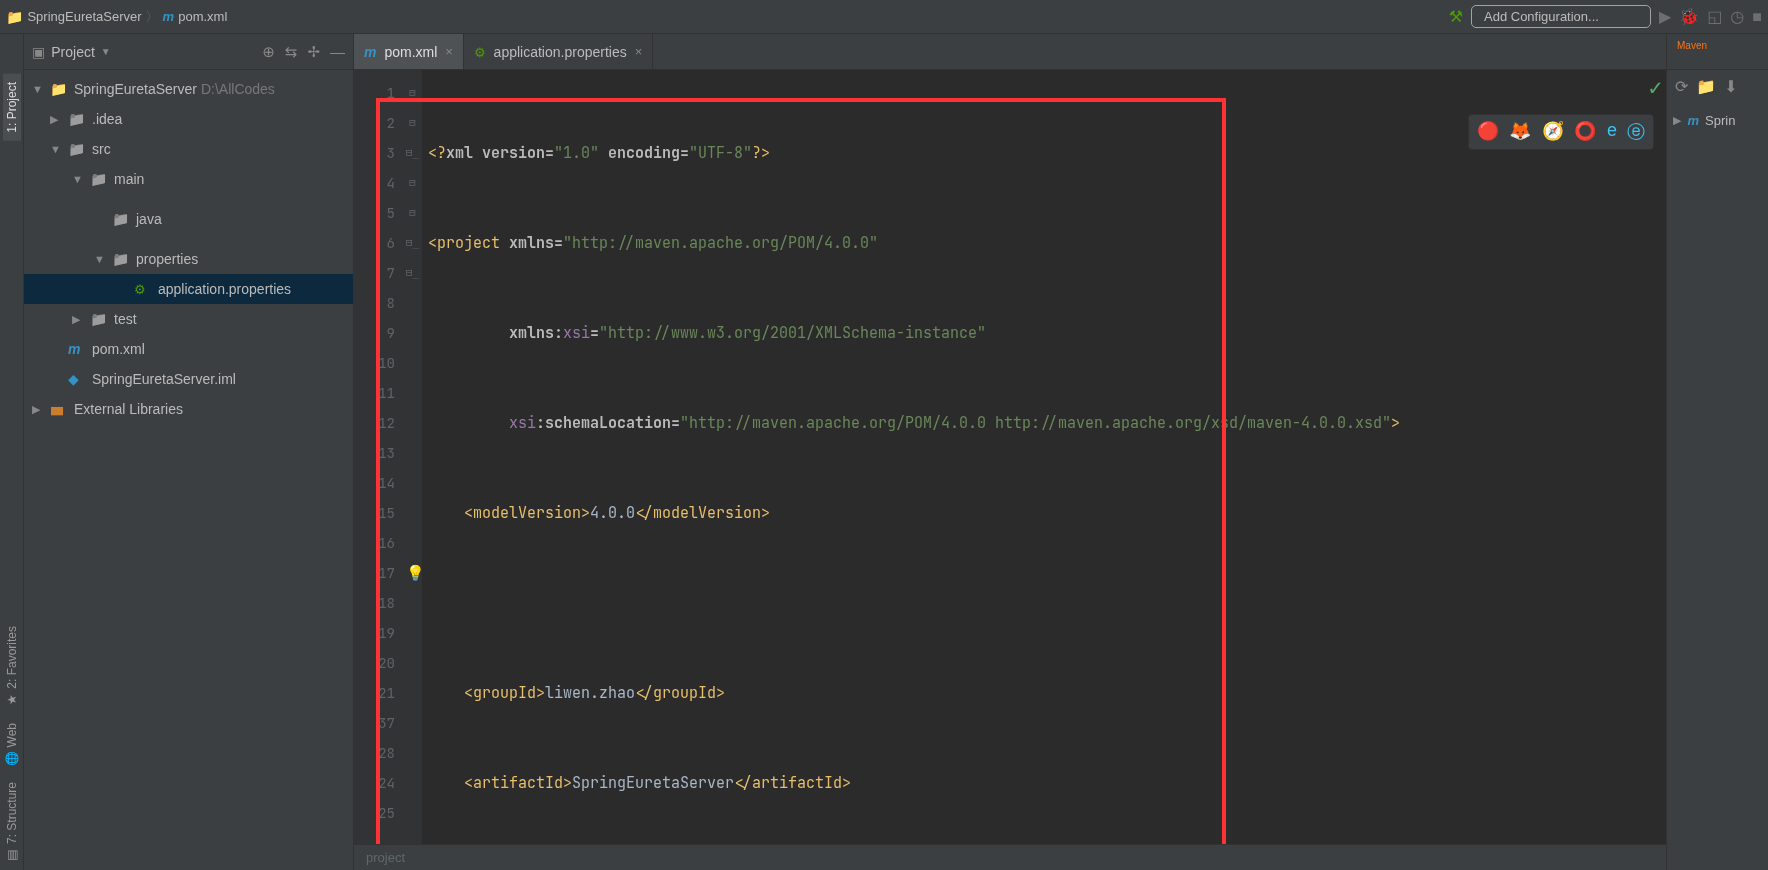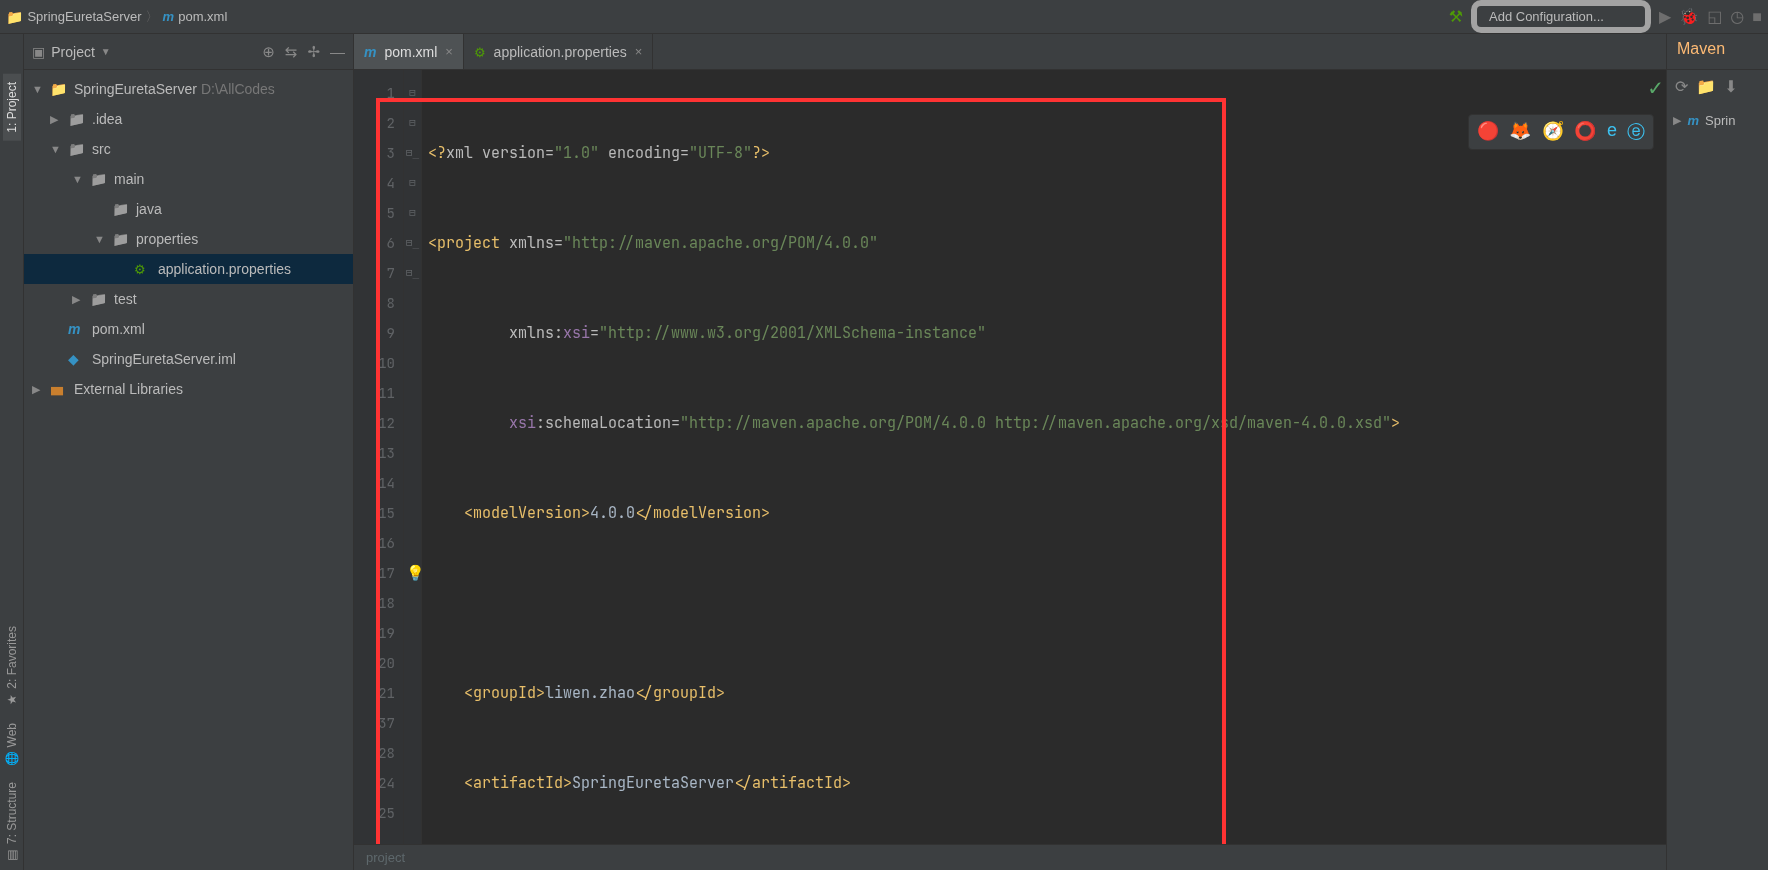--- a/index.html
+++ b/index.html
@@ -25,24 +25,24 @@
 }
 .breadcrumb { display: flex; align-items: center; gap: 4px; font-size: 13px; }
 .breadcrumb .sep { color: #666; }
 .breadcrumb .crumb1 { color: #bbb; }
 .breadcrumb .crumb2 { color: #bbb; }
 .topbar-spacer { flex: 1; }
 .topbar-right { display: flex; align-items: center; gap: 8px; }
 .hammer-icon { color: #4e9a06; font-size: 16px; }
 .add-config {
   background: #3c3f41;
-  border: 6px solid #a3a3a3;
+  border: 1px solid #a3a3a3;
   color: #bbb;
   padding: 3px 12px;
-  border-radius: 10px;
+  border-radius: 5px;
   font-size: 13px;
   min-width: 180px;
   text-align: left;
 }
 .top-icon { color: #6e6e6e; font-size: 16px; cursor: pointer; }
 
 .main {
   flex: 1;
   display: flex;
   overflow: hidden;
@@ -99,21 +99,21 @@
   padding-left: 8px;
   cursor: pointer;
   white-space: nowrap;
 }
 .tree-row.selected { background: #0d293e; }
 .tree-arrow { width: 18px; color:#888; font-size: 11px;}
 .tree-icon { width: 20px; font-size: 14px; margin-right: 4px; }
 .tree-label-dim { color:#777; margin-left: 4px;}
 .indent1 { padding-left: 26px; }
 .indent2 { padding-left: 48px; }
-.indent3 { padding-left: 70px; }
+.indent3 { padding-left: 70px; margin-top: 10px; }
 .indent4 { padding-left: 92px; }
 
 .editor {
   flex: 1;
   display: flex;
   flex-direction: column;
   background: #2b2b2b;
   position: relative;
 }
 .editor-tabs {
@@ -183,21 +183,21 @@
   font-family: "JetBrains Mono", Consolas, monospace;
   font-size: 15px;
   line-height: 30px;
   padding: 8px 0 0 0;
   white-space: pre;
   overflow: hidden;
   position: relative;
 }
 .code .line { padding-left: 6px; height: 30px;}
 .tag { color: #e8bf6a; }
-.attr { color: #bababa; }
+.attr { color: #bababa; font-weight: bold; }
 .ns { color: #9876aa; }
 .str { color: #6a8759; }
 .pi { color: #e8bf6a; }
 .txt { color: #a9b7c6; }
 .hint { color: #5e686c; }
 .breadcrumb-bar {
   height: 26px;
   background: #3c3f41;
   border-top: 1px solid #323232;
   display:flex;
@@ -207,21 +207,21 @@
   font-size: 13px;
 }
 
 .maven-panel {
   width: 102px;
   background: #3c3f41;
   border-left: 1px solid #323232;
   display:flex;
   flex-direction: column;
 }
-.maven-header { height: 36px; padding: 6px 10px; color:#fdba74; font-size: 16px; border-bottom:1px solid #323232;}
+.maven-header { height: 36px; padding: 6px 10px; color:#f97316; font-size: 10px; border-bottom:1px solid #323232;}
 .maven-toolbar { height: 32px; display:flex; align-items:center; gap:8px; padding: 0 8px;}
 .maven-toolbar .mi { color:#888; font-size: 16px;}
 .maven-tree { padding: 4px 6px; font-size: 13px; color:#bbb;}
 .maven-item { display:flex; align-items:center; gap:6px; height: 28px; white-space:nowrap; overflow:hidden;}
 
 .browser-icons {
   position:absolute;
   right: 12px;
   top: 44px;
   background: #3c3f41;

